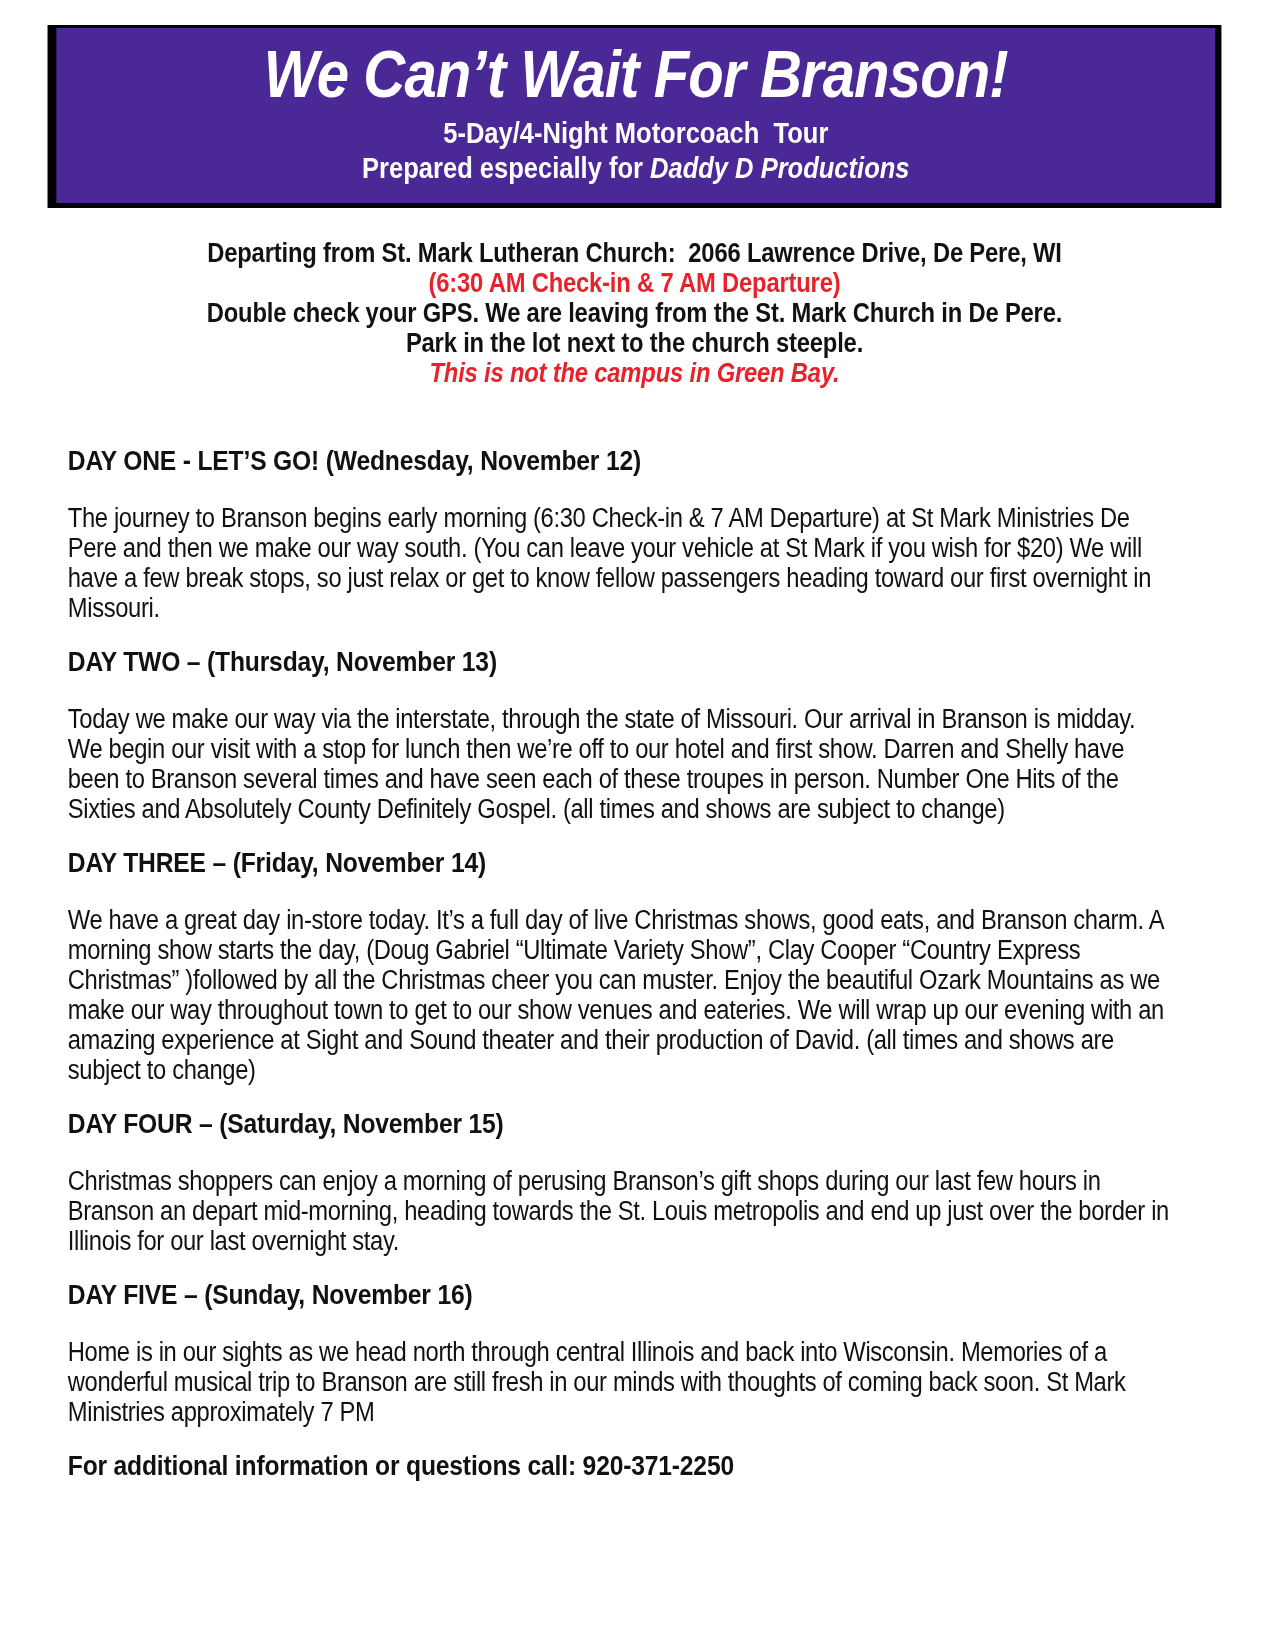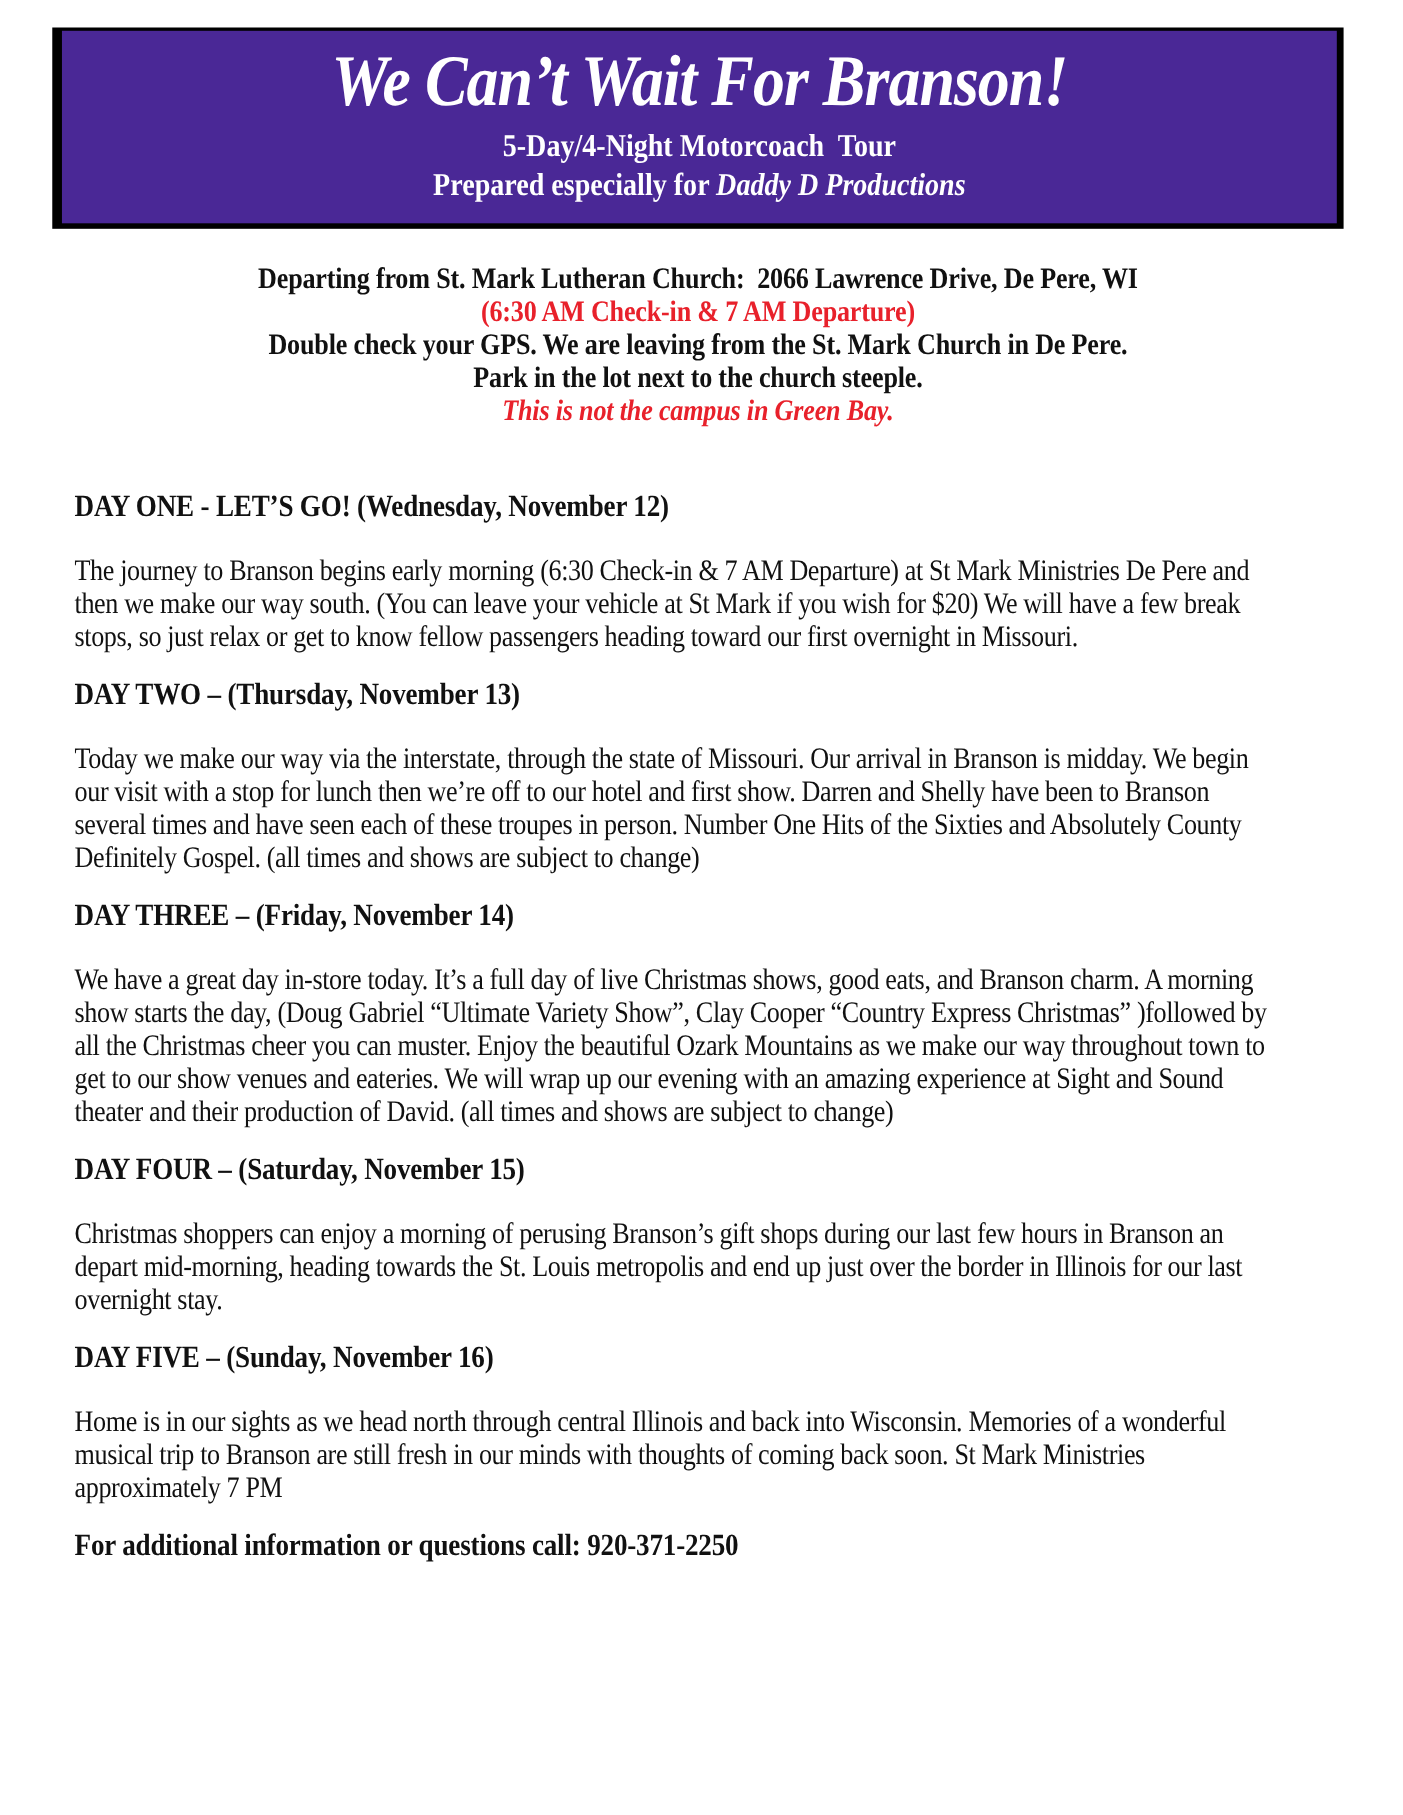--- a/index.html
+++ b/index.html
@@ -2,21 +2,21 @@
 <html style="--banner_purple: #4A2896; --banner_text: #FFFFFF; --accent_red: #E8212B; --text: #111111;"><head>
 <meta charset="utf-8">
 <style>
   html, body { margin: 0; padding: 0; background: #ffffff; }
   .page {
     position: relative;
     width: 1275px;
     height: 1650px;
     background: #ffffff;
     overflow: hidden;
-    font-family: Liberation Serif, serif;
+    font-family: Liberation Sans, sans-serif;
     color: var(--text, #111111);
   }
   
   .squeeze {
     width: 1449px;
     transform: scaleX(0.88);
     transform-origin: top left;
   }
 
   

